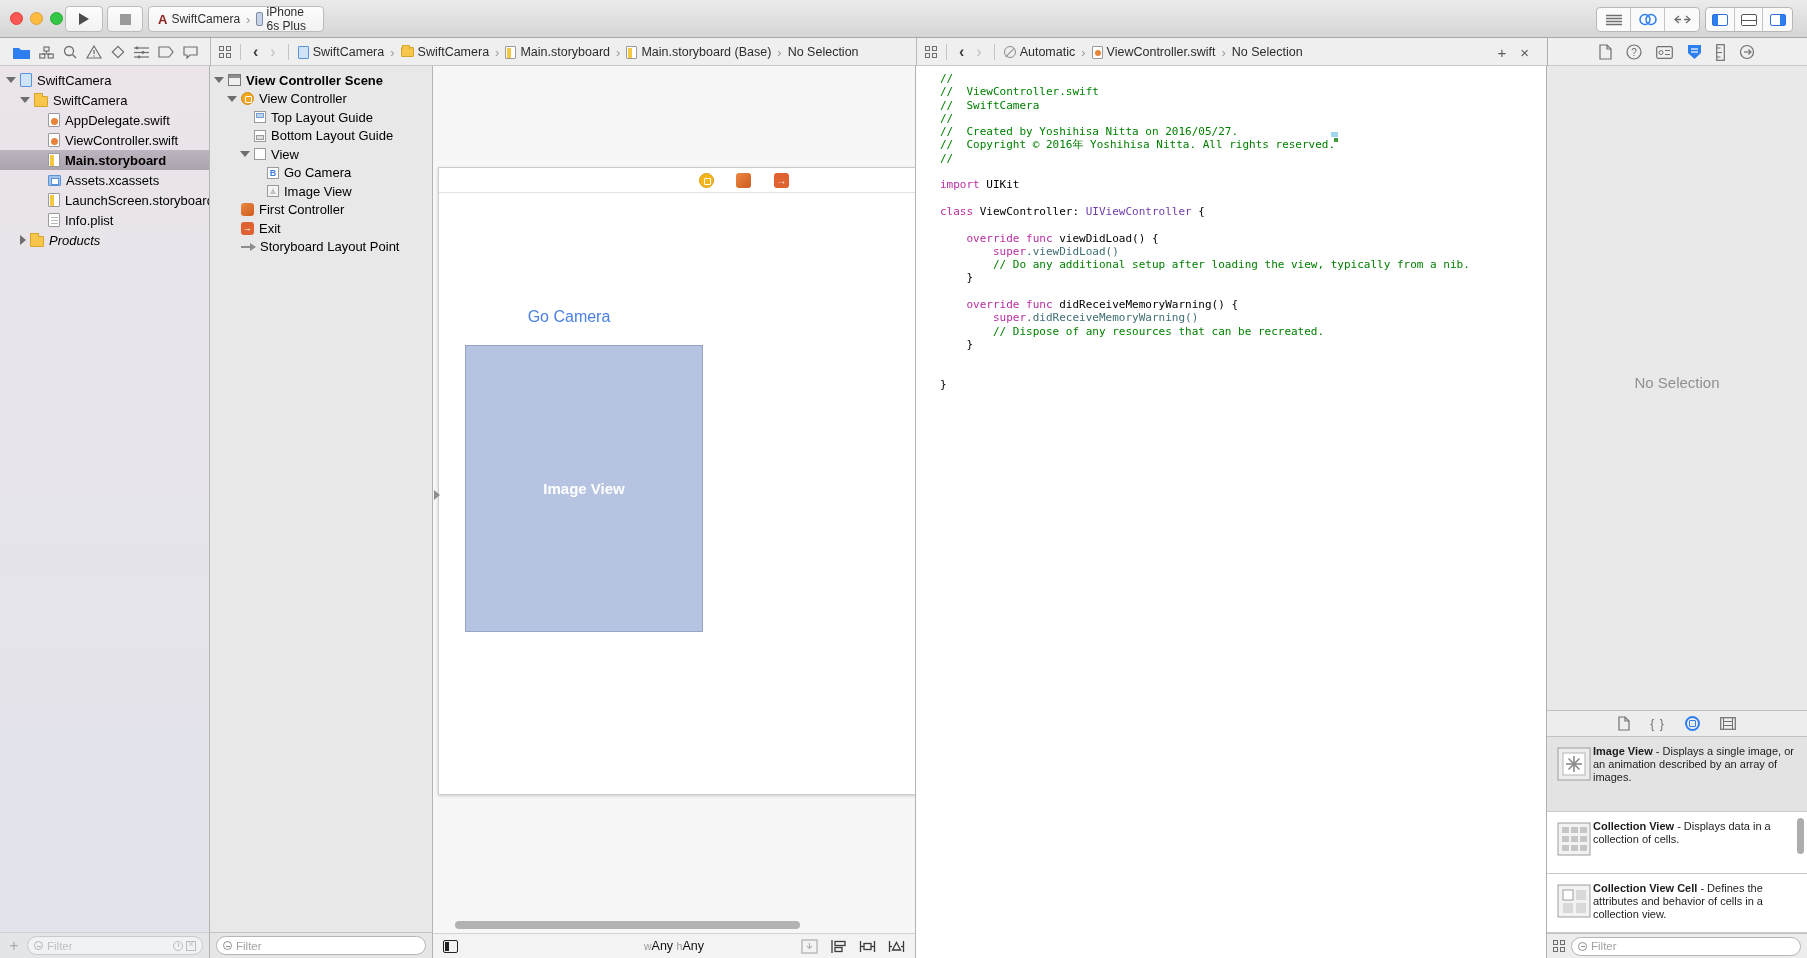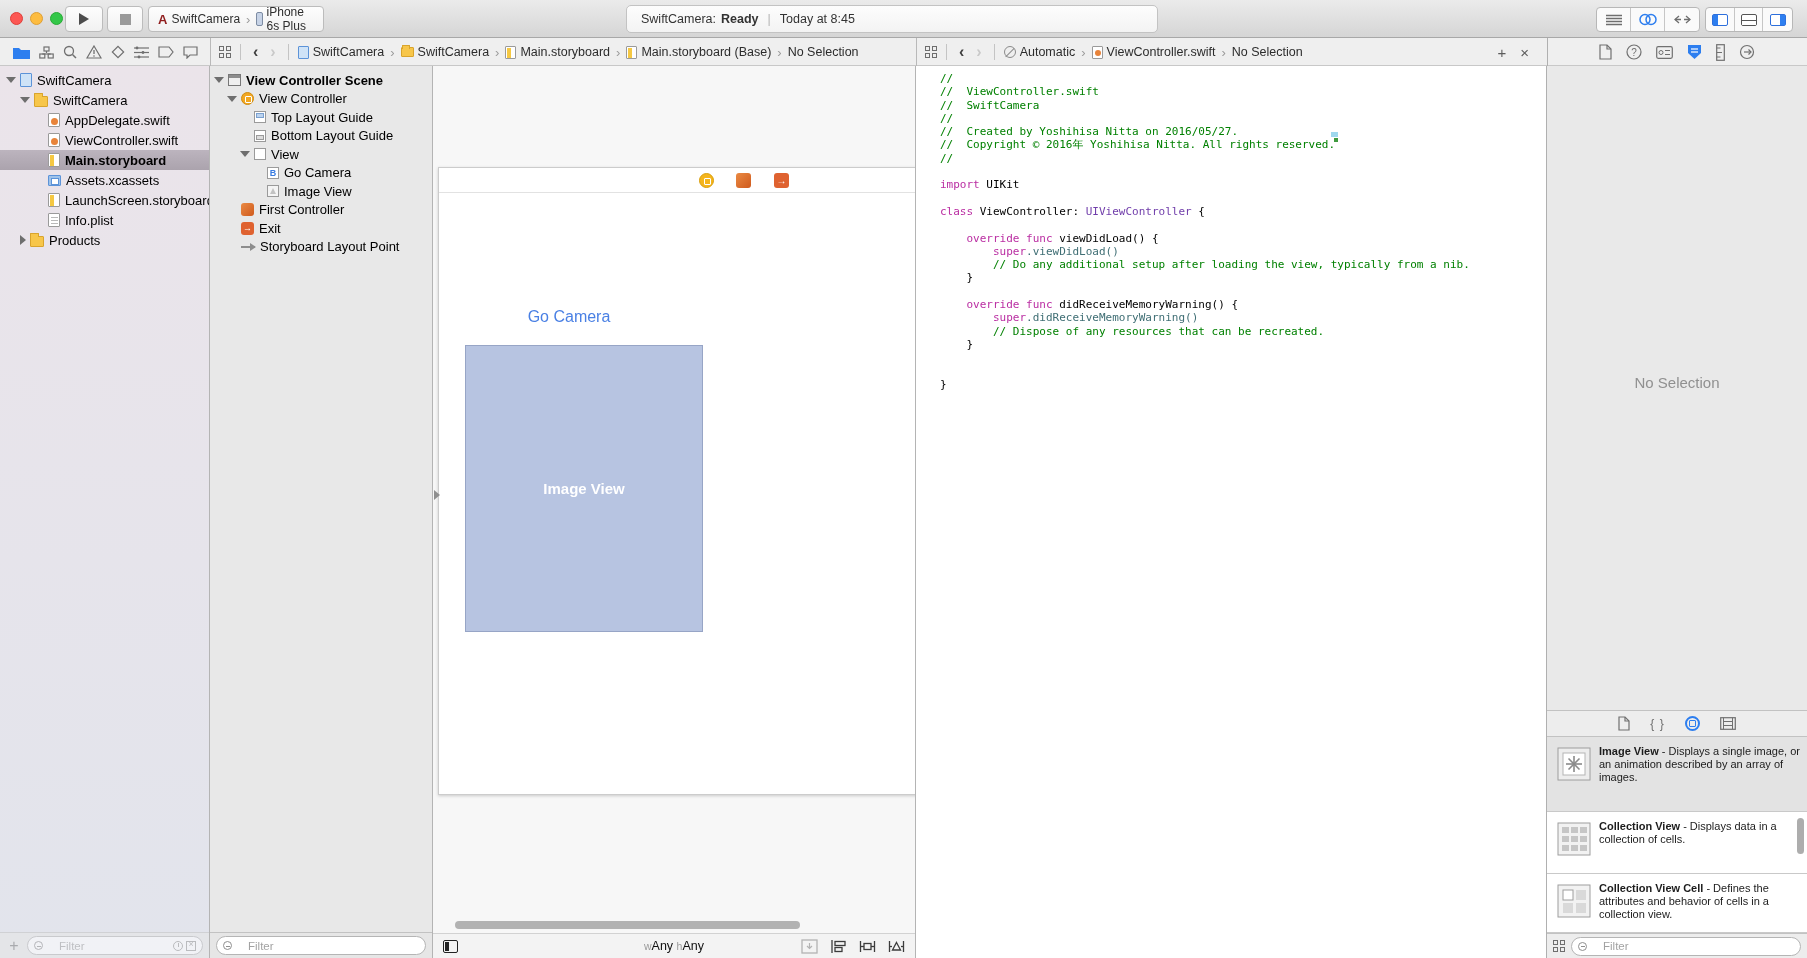--- a/index.html
+++ b/index.html
@@ -105,21 +105,21 @@
   .oic.button { width:12px; height:12px; background:#fff; border:1px solid #9a9a9a; font-size:9px; color:#3a7ce0; text-align:center; line-height:11px; font-weight:bold; }
   .oic.imageview { width:12px; height:12px; background:#f4f4f4; border:1px solid #9a9a9a; }
   .oic.imageview::before { content:""; position:absolute; left:2px; top:2px; width:6px; height:6px; background:#c2c2c2; clip-path:polygon(50% 0,100% 100%,0 100%); }
   .oic.responder { width:13px; height:13px; border-radius:3px; background:linear-gradient(135deg,#ea8a43,#cf5a1d); }
   .oic.exit { width:13px; height:13px; border-radius:3px; background:#df6230; color:#fff; font-size:9px; line-height:13px; text-align:center; }
   .oic.entry { width:14px; height:2px; background:#8d8d8d; margin-top:0; }
   .oic.entry::before { content:""; position:absolute; right:-1px; top:-3px; border-left:6px solid #8d8d8d; border-top:4px solid transparent; border-bottom:4px solid transparent; }
 
   
   .filterbar { position:absolute; left:0; right:0; bottom:0; height:26px; background:#e6e6e6; border-top:1px solid #c2c2c2; display:flex; align-items:center; padding:0 6px; gap:5px; }
-  .filter-field { flex:1; height:19px; background:#fff; border:1px solid #b5b5b5; border-radius:10px; display:flex; align-items:center; padding:0 6px; gap:16px; font-size:11.5px; color:#a2a2a2; }
+  .filter-field { flex:1; height:19px; background:#fff; border:1px solid #b5b5b5; border-radius:10px; display:flex; align-items:center; padding:0 6px; gap:4px; font-size:11.5px; color:#a2a2a2; }
   .lens { width:9px; height:9px; border:1.2px solid #8f8f8f; border-radius:50%; position:relative; flex:none; }
   .lens::before { content:""; position:absolute; left:2px; top:3.5px; width:4px; height:1.2px; background:#8f8f8f; }
   .plus-btn { font-size:16px; color:#7c7c7c; width:16px; text-align:center; }
   .dim { opacity:.55; }
   .ff-right { margin-left:auto; display:flex; gap:3px; }
   .clock-ic { width:10px; height:10px; border:1.1px solid #9a9a9a; border-radius:50%; position:relative; }
   .clock-ic::before { content:""; position:absolute; left:4px; top:1.5px; width:1.1px; height:3.5px; background:#9a9a9a; }
   .xbox-ic { width:10px; height:10px; border:1.1px solid #9a9a9a; position:relative; }
   .xbox-ic::before { content:"×"; position:absolute; left:1.5px; top:-3px; font-size:9px; color:#9a9a9a; }
 
@@ -155,21 +155,21 @@
   .scroll-tick-blue { position:absolute; left:415px; top:66px; width:7px; height:5px; background:#9fd8ee; }
   .scroll-tick-green { position:absolute; left:418px; top:72px; width:4px; height:4px; background:#3f9a3f; }
 
   
   .no-selection { position:absolute; left:0; right:0; top:308px; text-align:center; font-size:15px; color:#909090; }
   .lib-tabbar { position:absolute; left:0; right:0; top:644px; height:27px; border-top:1px solid #c2c2c2; border-bottom:1px solid #c2c2c2; background:#ededed; display:flex; align-items:center; justify-content:center; gap:20px; }
   .braces { font-size:12px; color:#6e6e6e; letter-spacing:1px; }
   .obj-circle { width:15px; height:15px; border-radius:50%; border:2px solid #2d7eef; display:flex; align-items:center; justify-content:center; }
   .obj-circle::before { content:""; width:5px; height:5px; border:1.5px solid #2d7eef; border-radius:1px; }
   .lib-list { position:absolute; left:0; right:0; top:671px; bottom:25px; background:#fff; }
-  .lib-item { position:absolute; left:0; right:0; display:flex; padding:8px 2px 0 8px; gap:6px; border-bottom:1px solid #c9c9c9; background:#fff; }
+  .lib-item { position:absolute; left:0; right:0; display:flex; padding:8px 2px 0 8px; gap:0; border-bottom:1px solid #c9c9c9; background:#fff; }
   .lib-item.selected { background:#e3e3e3; }
   .lib-ic { flex:none; width:38px; height:38px; }
   .lib-text { font-size:11px; line-height:13px; color:#1c1c1c; padding-right:4px; }
   .lib-text b { font-weight:700; }
   .lib-scrollbar { position:absolute; right:3px; top:752px; width:7px; height:36px; border-radius:4px; background:#adadad; }
   .util-filterbar { position:absolute; left:0; right:0; bottom:0; height:25px; background:#ededed; border-top:1px solid #c2c2c2; display:flex; align-items:center; padding:0 6px; gap:6px; }
   .gridbtn { display:inline-grid; grid-template-columns:5px 5px; grid-gap:2px; }
   .gridbtn span { width:5px; height:5px; border:1.2px solid #6e6e6e; }
 
   svg.icn { display:block; }
@@ -190,26 +190,20 @@
     </div>
 
   <div class="tb-btn scheme">
     <span class="appicon">A</span>
     <span>SwiftCamera</span>
     <span class="crumb-sep">›</span>
     <span class="phoneicon"></span>
     <span>iPhone 6s Plus</span>
   </div>
 
-  <div class="status-pill">
-    <span>SwiftCamera:</span>
-    <b>Ready</b>
-    <span class="status-div">|</span>
-    <span>Today at 8:45</span>
-  </div>
 
   <div class="seg-group editors">
     <div class="seg">
       <svg class="icn" width="16" height="12">
           <g stroke="#6e6e6e" stroke-width="1.4">
             <line x1="0" y1="1.5" x2="16" y2="1.5"></line>
             <line x1="0" y1="4.5" x2="16" y2="4.5"></line>
             <line x1="0" y1="7.5" x2="16" y2="7.5"></line>
             <line x1="0" y1="10.5" x2="16" y2="10.5"></line>
           </g>
@@ -419,21 +413,21 @@
       <div class="trow" style="top: 124px; padding-left: 34px;">
         <span class="disc none"></span>
         <span class="fic page storyboard"></span>
         <span class="lbl">LaunchScreen.storyboard</span>
       </div>
       <div class="trow" style="top: 144px; padding-left: 34px;">
         <span class="disc none"></span>
         <span class="fic page plist"></span>
         <span class="lbl">Info.plist</span>
       </div>
-      <div class="trow" style="top: 164px; padding-left: 20px;">
+      <div class="trow" style="top: 164px; padding-left: 20px; font-style: italic;">
         <span class="disc closed"></span>
         <span class="fic folder"></span>
         <span class="lbl">Products</span>
       </div>
     </div>
   <div class="filterbar dim">
     <span class="plus-btn">+</span>
     <div class="filter-field">
       <span class="lens"></span>
       <span>Filter</span>

